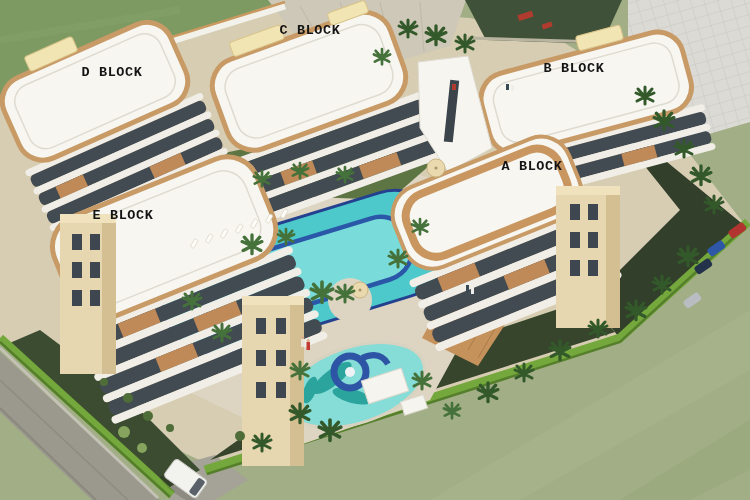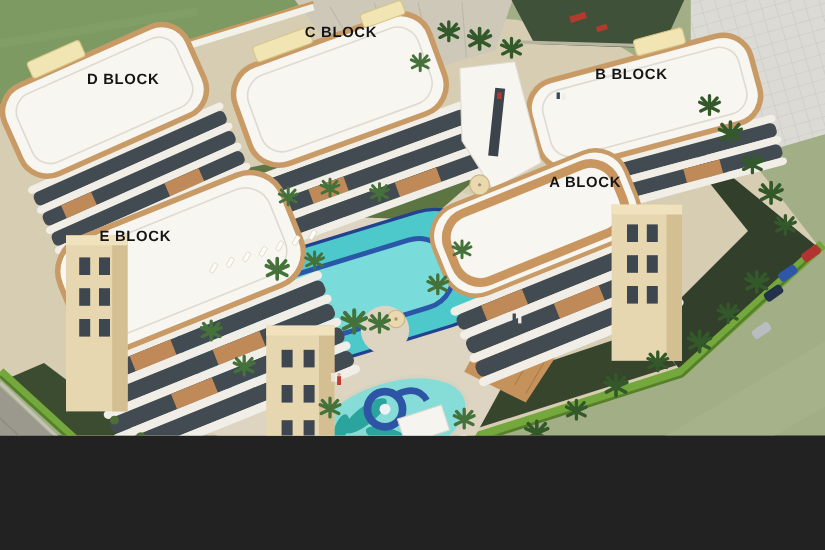--- a/index.html
+++ b/index.html
@@ -1,17 +1,17 @@
 <!DOCTYPE html>
 <html><head>
 <meta charset="utf-8">
 <style>
   html,body{margin:0;padding:0;background:#222;}
-  .stage{width:750px;height:396px;position:relative;overflow:hidden;
-         font-family:Liberation Sans, sans-serif;}
+  .stage{width:750px;height:500px;position:relative;overflow:hidden;
+         font-family:Liberation Mono, monospace;}
   svg{display:block;}
   .lbl{font-weight:bold;font-size:13.5px;letter-spacing:.6px;fill:#141414;}
   .roof{fill:#f7f6f1;}
   .roofinner{fill:none;stroke:#dedbd1;stroke-width:1.5;}
   .band{fill:#f0eee7;}
   .glass{fill:#434b52;}
   .wood{fill:#c08a58;}
   .cream{fill:#f2e5b4;stroke:#d9c489;stroke-width:1;}
   .palm-d{stroke:#33592b;}
   .palm-m{stroke:#45713a;}

